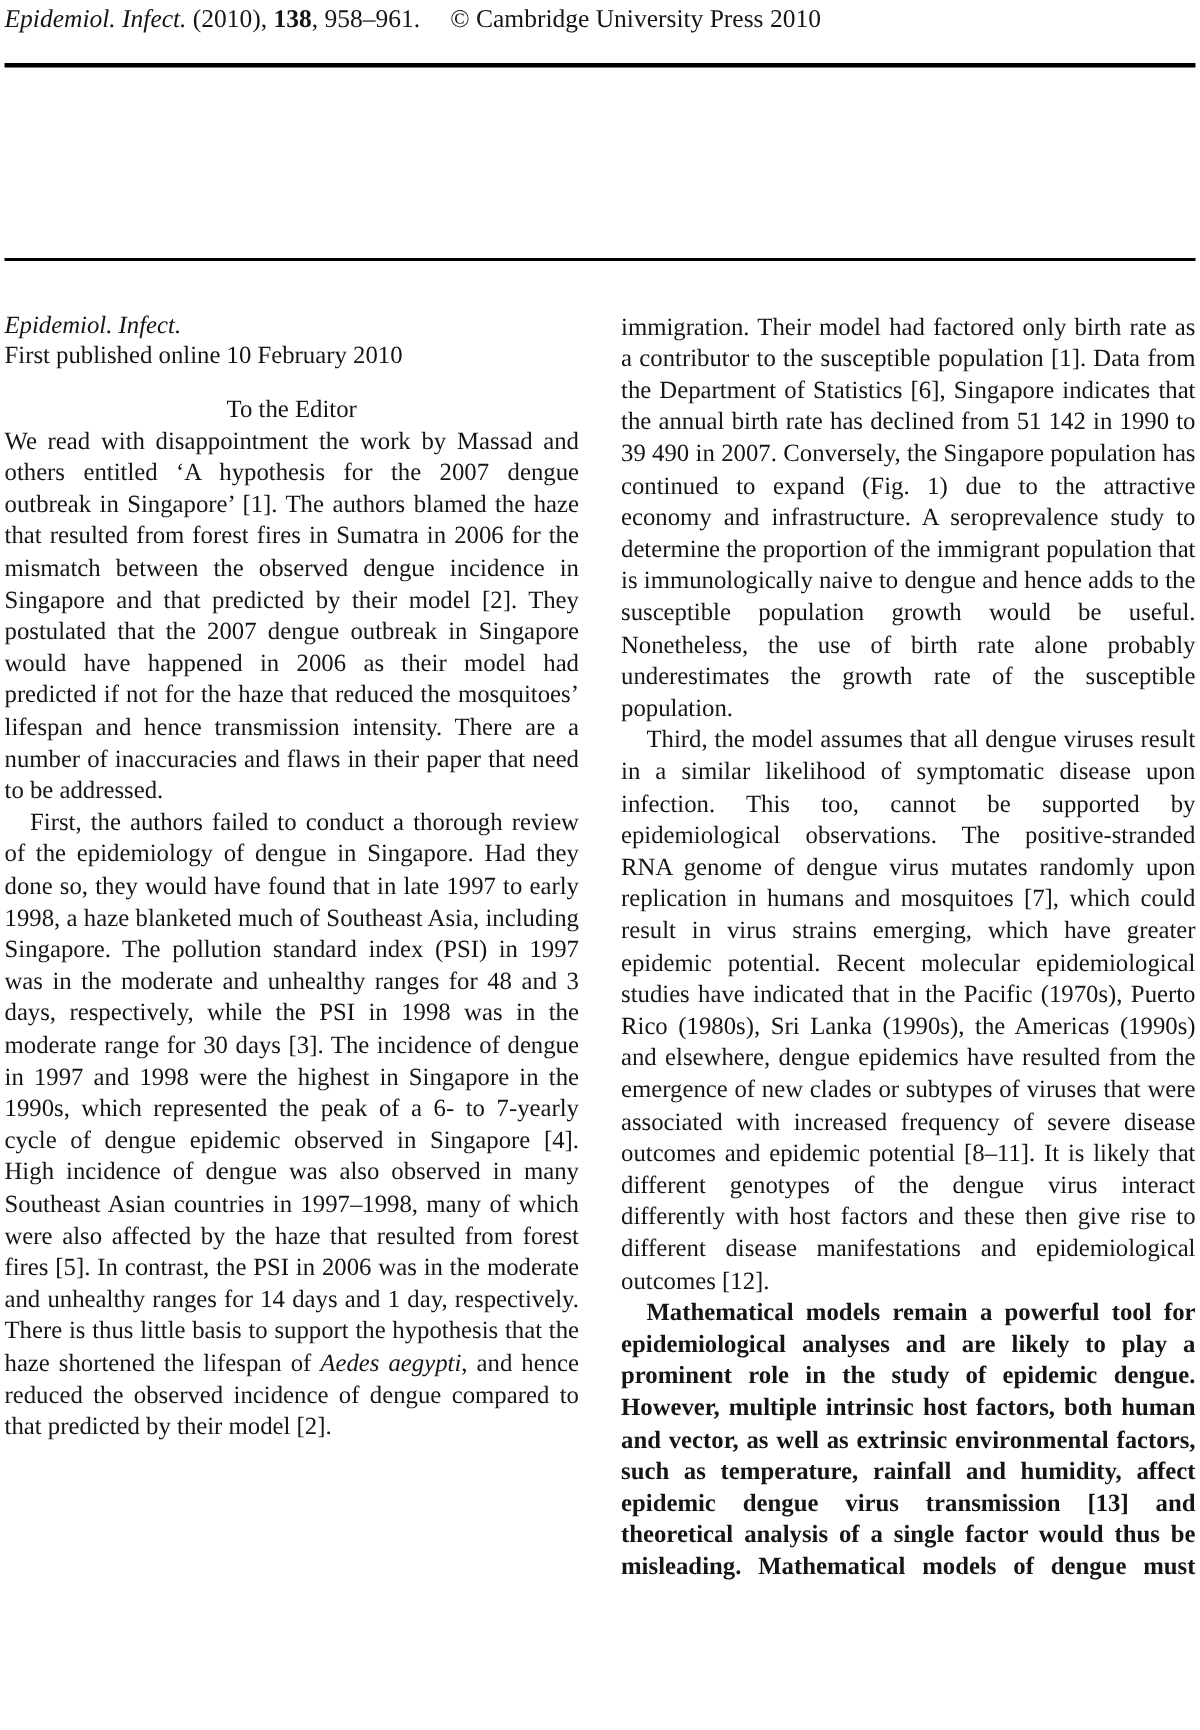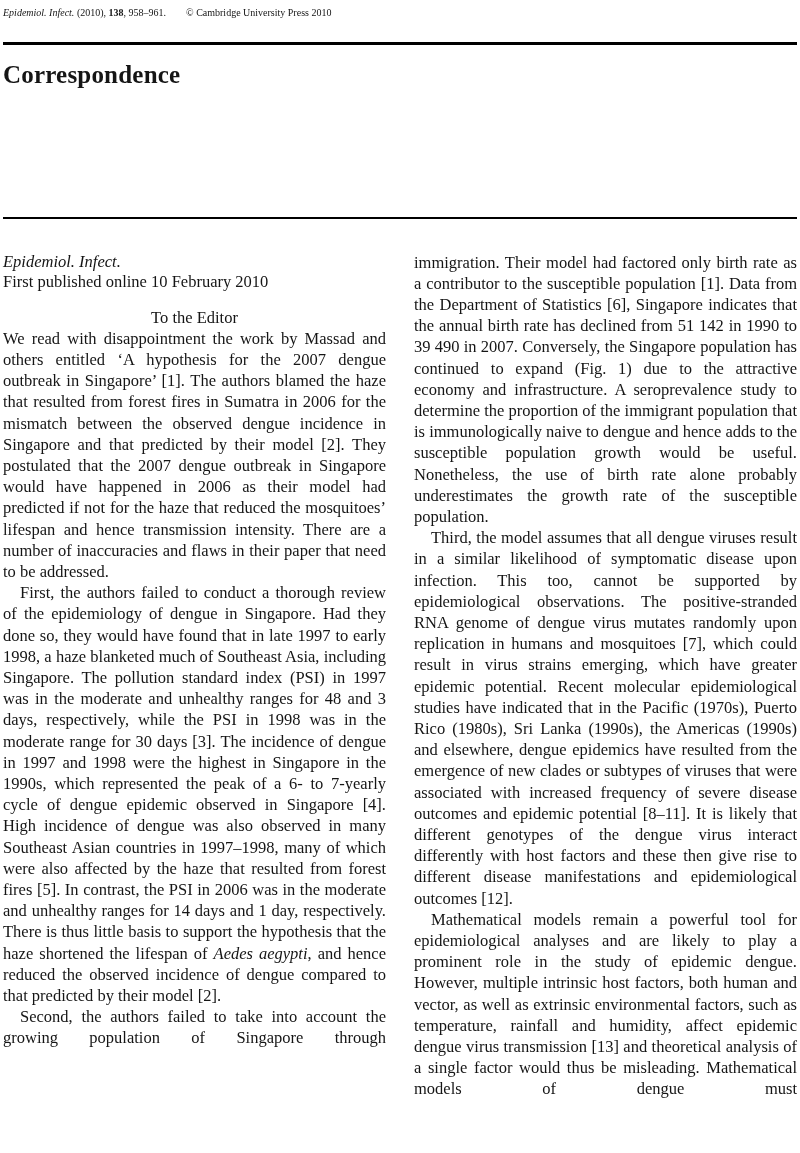--- a/index.html
+++ b/index.html
@@ -13,21 +13,21 @@
     position: relative;
     width: 800px;
     height: 1153px;
     overflow: hidden;
     box-sizing: border-box;
     padding: 4px 3px 0 3px;
     background: #ffffff;
   }
   
   .running-head {
-    font-size: 10px;
+    font-size: 17px;
     line-height: 17px;
     white-space: nowrap;
   }
   .running-head .ital { font-style: italic; }
   .running-head .bold { font-weight: bold; }
   .running-head .copyright { margin-left: 20px; }
   
   .rule-thick {
     margin-top: 21px;
     height: 3px;
@@ -71,56 +71,54 @@
     text-align: left;
     margin: 0 0 13px 0;
     line-height: 21px;
   }
   .salutation {
     text-align: center;
     margin: 0;
   }
   p.body-par { margin: 0; }
   p.indent { text-indent: 17px; }
-  p.cont { text-align-last: justify; }
+  p.cont { text-align-last: justify; font-weight: bold; }
   .species { font-style: italic; margin-top: 24px; }
 </style>
 </head>
 <body>
 
 <div class="page">
 
   <div class="running-head">
     <span class="ital">Epidemiol. Infect.</span><span> (2010), </span><span class="bold">138</span><span>, 958–961.</span><span class="copyright">© Cambridge University Press 2010</span>
   </div>
 
   <div class="rule-thick"></div>
 
-  <h1 class="section-heading">Correspondence</h1>
 
   <div class="spacer-to-thin-rule"></div>
 
   <div class="rule-thin"></div>
 
   <div class="columns">
 
     <div class="col">
       <div class="article-meta">
         <div class="ital">Epidemiol. Infect.</div>
         <div>First published online 10 February 2010</div>
       </div>
 
 
       <div class="salutation">To the Editor</div>
 
       <p class="body-par">We read with disappointment the work by Massad and others entitled ‘A hypothesis for the 2007 dengue outbreak in Singapore’ [1]. The authors blamed the haze that resulted from forest fires in Sumatra in 2006 for the mismatch between the observed dengue incidence in Singapore and that predicted by their model [2]. They postulated that the 2007 dengue outbreak in Singapore would have happened in 2006 as their model had predicted if not for the haze that reduced the mosquitoes’ lifespan and hence transmission intensity. There are a number of inaccuracies and flaws in their paper that need to be addressed.</p>
 
       <p class="body-par indent"><span>First, the authors failed to conduct a thorough review of the epidemiology of dengue in Singapore. Had they done so, they would have found that in late 1997 to early 1998, a haze blanketed much of Southeast Asia, including Singapore. The pollution standard index (PSI) in 1997 was in the moderate and unhealthy ranges for 48 and 3 days, respectively, while the PSI in 1998 was in the moderate range for 30 days [3]. The incidence of dengue in 1997 and 1998 were the highest in Singapore in the 1990s, which represented the peak of a 6- to 7-yearly cycle of dengue epidemic observed in Singapore [4]. High incidence of dengue was also observed in many Southeast Asian countries in 1997–1998, many of which were also affected by the haze that resulted from forest fires [5]. In contrast, the PSI in 2006 was in the moderate and unhealthy ranges for 14 days and 1 day, respectively. There is thus little basis to support the hypothesis that the haze shortened the lifespan of </span><span class="species">Aedes aegypti</span><span>, and hence reduced the observed incidence of dengue compared to that predicted by their model [2].</span></p>
 
-      <p class="body-par indent cont">Second, the authors failed to take into account the growing population of Singapore through</p>
     </div>
 
     <div class="col">
       <p class="body-par">immigration. Their model had factored only birth rate as a contributor to the susceptible population [1]. Data from the Department of Statistics [6], Singapore indicates that the annual birth rate has declined from 51 142 in 1990 to 39 490 in 2007. Conversely, the Singapore population has continued to expand (Fig. 1) due to the attractive economy and infrastructure. A seroprevalence study to determine the proportion of the immigrant population that is immunologically naive to dengue and hence adds to the susceptible population growth would be useful. Nonetheless, the use of birth rate alone probably underestimates the growth rate of the susceptible population.</p>
 
       <p class="body-par indent">Third, the model assumes that all dengue viruses result in a similar likelihood of symptomatic disease upon infection. This too, cannot be supported by epidemiological observations. The positive-stranded RNA genome of dengue virus mutates randomly upon replication in humans and mosquitoes [7], which could result in virus strains emerging, which have greater epidemic potential. Recent molecular epidemiological studies have indicated that in the Pacific (1970s), Puerto Rico (1980s), Sri Lanka (1990s), the Americas (1990s) and elsewhere, dengue epidemics have resulted from the emergence of new clades or subtypes of viruses that were associated with increased frequency of severe disease outcomes and epidemic potential [8–11]. It is likely that different genotypes of the dengue virus interact differently with host factors and these then give rise to different disease manifestations and epidemiological outcomes [12].</p>
 
       <p class="body-par indent cont">Mathematical models remain a powerful tool for epidemiological analyses and are likely to play a prominent role in the study of epidemic dengue. However, multiple intrinsic host factors, both human and vector, as well as extrinsic environmental factors, such as temperature, rainfall and humidity, affect epidemic dengue virus transmission [13] and theoretical analysis of a single factor would thus be misleading. Mathematical models of dengue must</p>
     </div>
 

